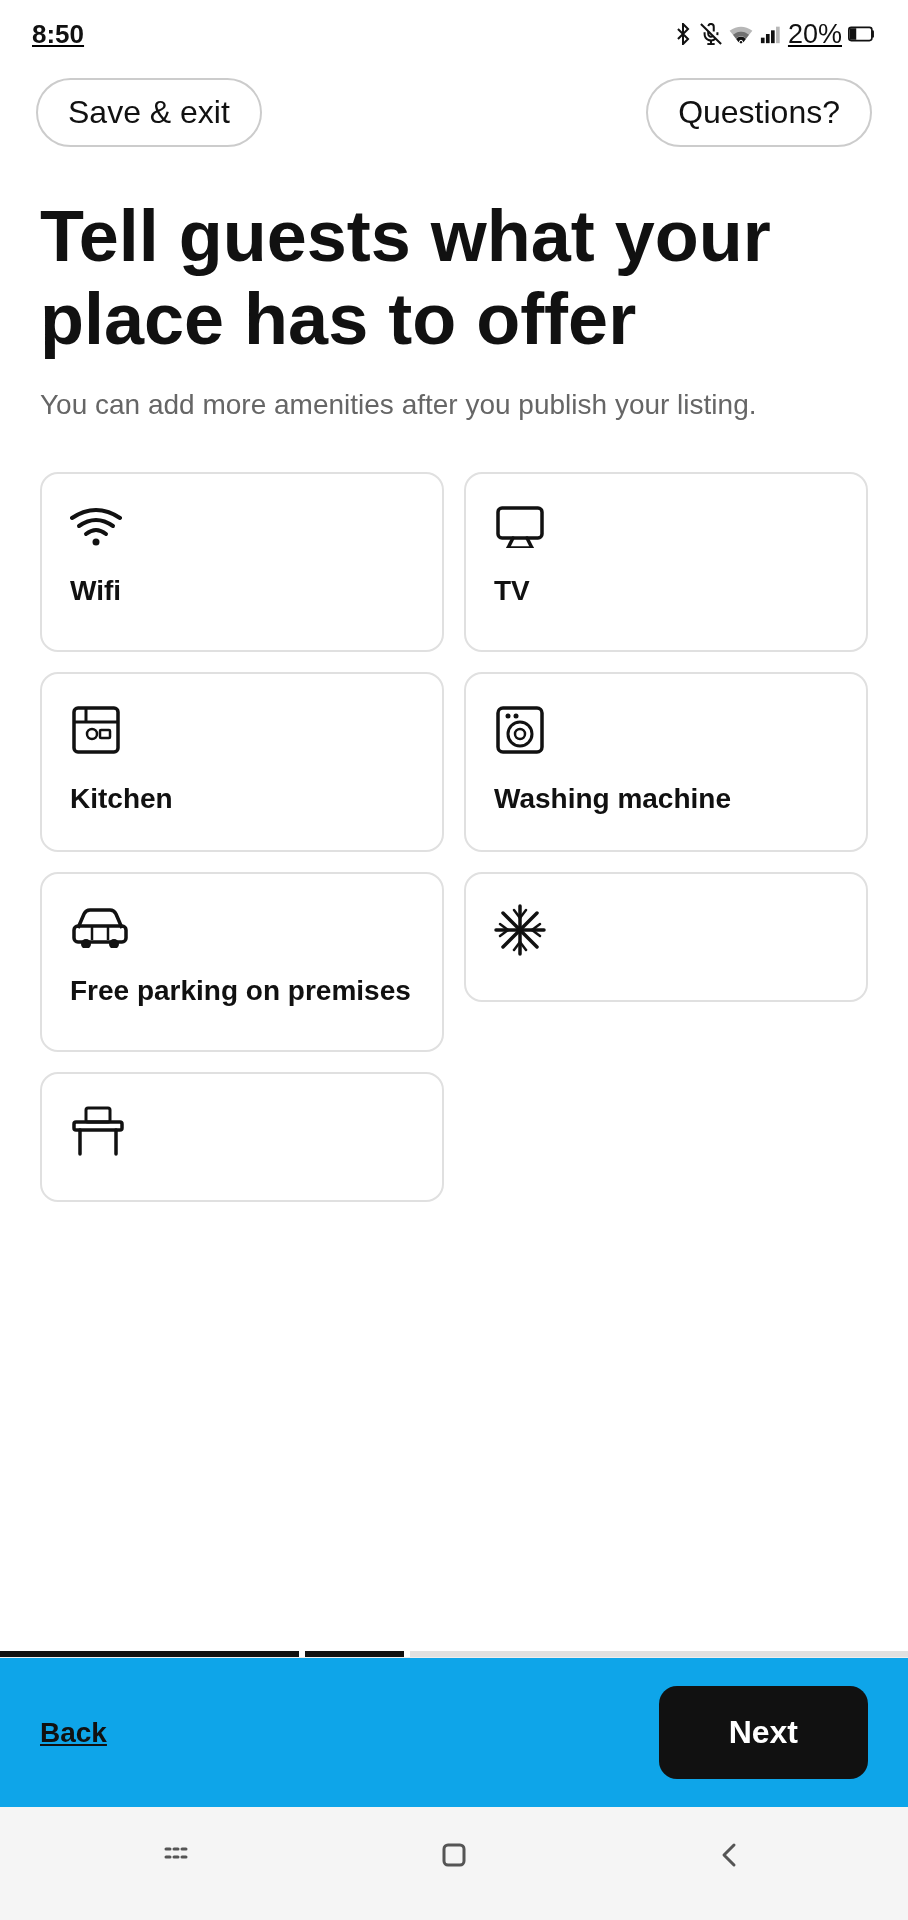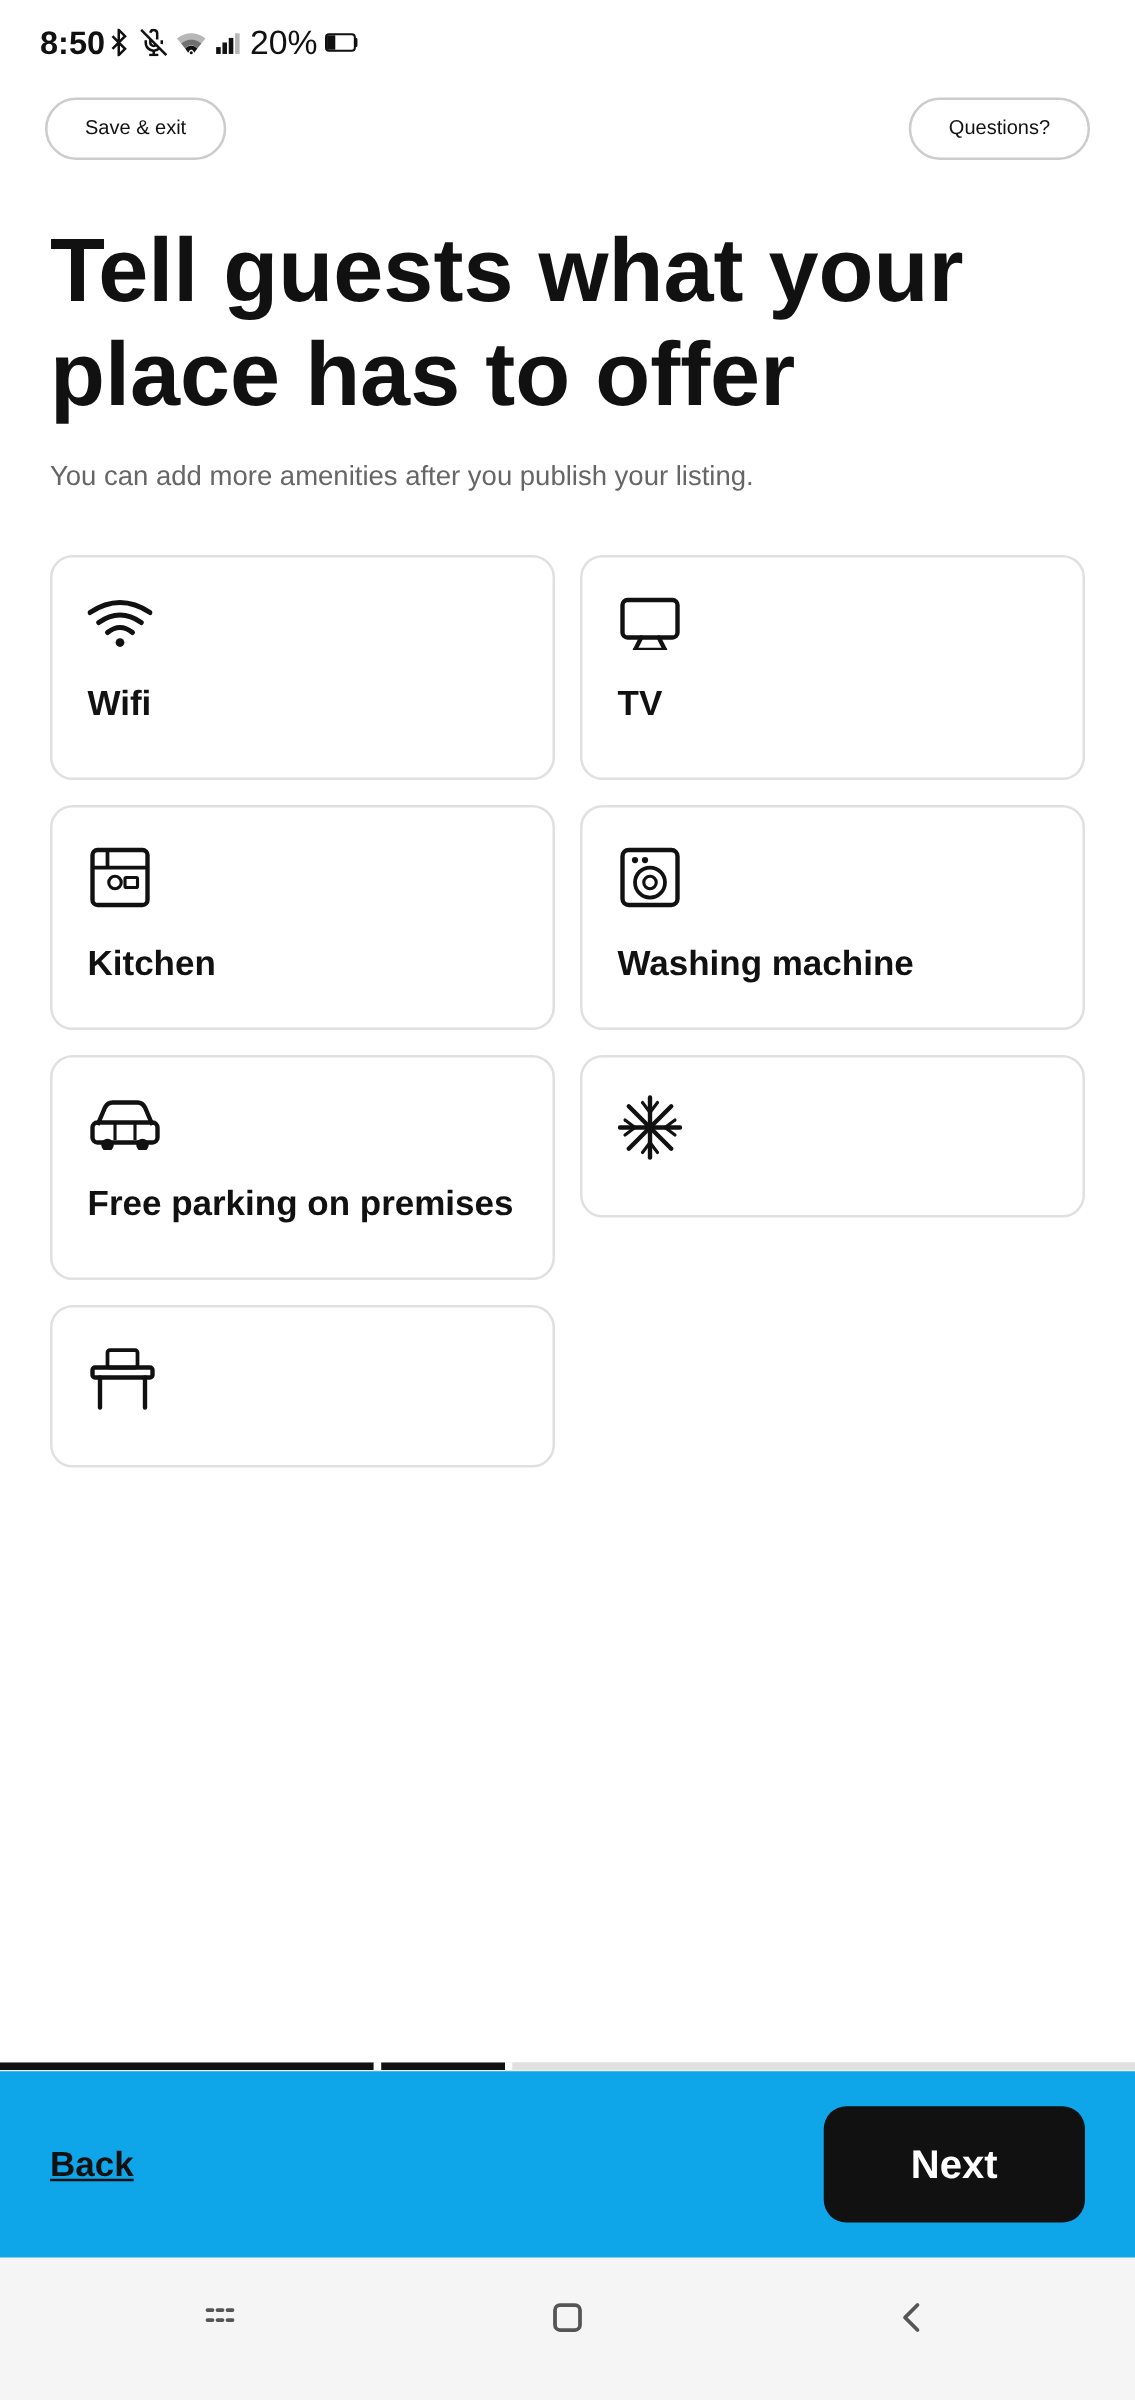--- a/index.html
+++ b/index.html
@@ -16,23 +16,25 @@
       font-family: -apple-system, BlinkMacSystemFont, 'Segoe UI', sans-serif;
       display: flex;
       flex-direction: column;
       position: relative;
       overflow-x: hidden;
     }
 
     
     .status-bar {
       display: flex;
+      justify-content: space-between;
       align-items: center;
       padding: 18px 32px 10px 32px;
       height: 60px;
+      text-decoration: underline;
     }
 
     .status-time {
       font-size: 26px;
       font-weight: 600;
       color: #111;
     }
 
     .status-right {
       display: flex;
@@ -48,42 +50,42 @@
       justify-content: space-between;
       align-items: center;
       padding: 18px 36px;
     }
 
     .nav-btn {
       border: 2px solid #ccc;
       border-radius: 40px;
       padding: 14px 30px;
       background: #fff;
-      font-size: 16px;
+      font-size: 32px;
       font-weight: 500;
       cursor: pointer;
       color: #111;
     }
 
     
     .main-content {
       padding: 30px 40px 0 40px;
       flex: 1;
     }
 
     .page-title {
       font-size: 72px;
       font-weight: 800;
       color: #111;
       line-height: 1.15;
       margin-bottom: 24px;
     }
 
     .page-subtitle {
-      font-size: 22px;
+      font-size: 28px;
       color: #666;
       line-height: 1.4;
       margin-bottom: 48px;
     }
 
     
     .amenities-grid {
       display: grid;
       grid-template-columns: 1fr 1fr;
       gap: 20px;

